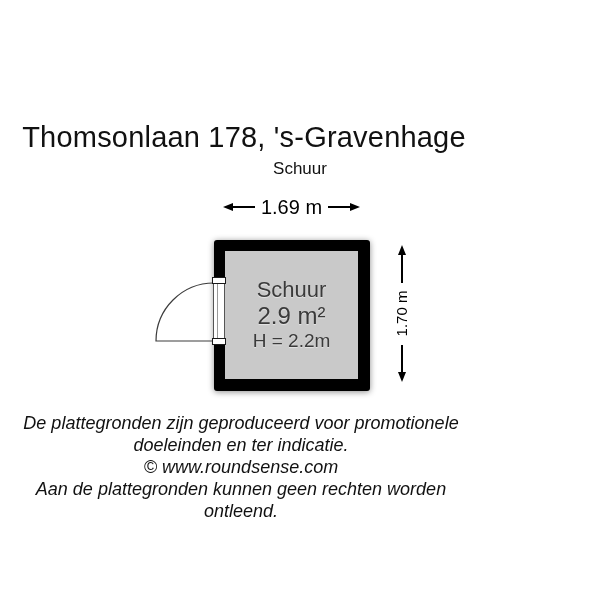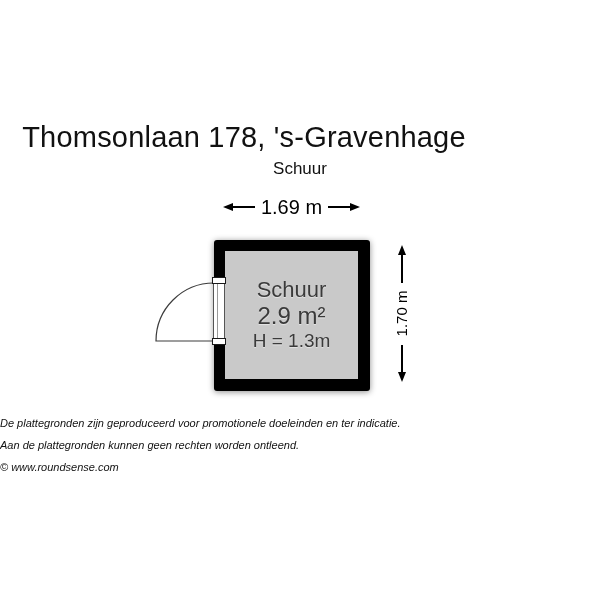--- a/index.html
+++ b/index.html
@@ -100,23 +100,23 @@
   }
   .door-frame .track {
     position: absolute; left: 3px; top: 0; width: 1px; height: 100%;
     background: #9a9a9a;
   }
   .door-swing { position: absolute; left: 150px; top: 270px; width: 75px; height: 80px; }
   
   .footer {
     position: absolute;
     top: 412px; left: 0; width: 482px;
-    text-align: left;
+    text-align: center;
     font-style: italic;
-    font-size: 11px;
+    font-size: 18px;
     line-height: 22px;
     color: #111111;
   }
 </style>
 </head>
 <body>
 
 <div class="canvas">
 
   <div class="title">Thomsonlaan 178, 's-Gravenhage</div>
@@ -129,21 +129,21 @@
     <span class="seg"></span>
     <span class="tri tri-right"></span>
   </div>
 
   <div class="room" style="background: rgb(0, 0, 0);">
     <div class="room-floor" style="background: rgb(201, 201, 201);"></div>
   </div>
   <div class="room-labels" style="color: rgb(58, 58, 58);">
     <div class="room-name">Schuur</div>
     <div class="room-area">2.9 m²</div>
-    <div class="room-hline">H = 1.3m</div>
+    <div class="room-hline">H = 2.2m</div>
   </div>
 
   <svg class="door-swing" viewBox="0 0 75 80" xmlns="http://www.w3.org/2000/svg">
     <path d="M 64 13 A 58 58 0 0 0 6 71 L 64 71" fill="none" stroke="#3c3c3c" stroke-width="1.2"></path>
   </svg>
   <div class="door-frame">
       <span class="track"></span>
     </div>
   <div class="door-jamb top"></div>
   <div class="door-jamb bottom"></div>
@@ -153,17 +153,17 @@
     <span class="seg"></span>
     <span class="lblwrap">
         <span class="lbl">1.70 m</span>
       </span>
     <span class="seg"></span>
     <span class="tri tri-down"></span>
   </div>
 
   <div class="footer">
     <div>De plattegronden zijn geproduceerd voor promotionele doeleinden en ter indicatie.</div>
+    <div>© www.roundsense.com</div>
     <div>Aan de plattegronden kunnen geen rechten worden ontleend.</div>
-    <div>© www.roundsense.com</div>
   </div>
 
 </div>
 
 </body></html>

